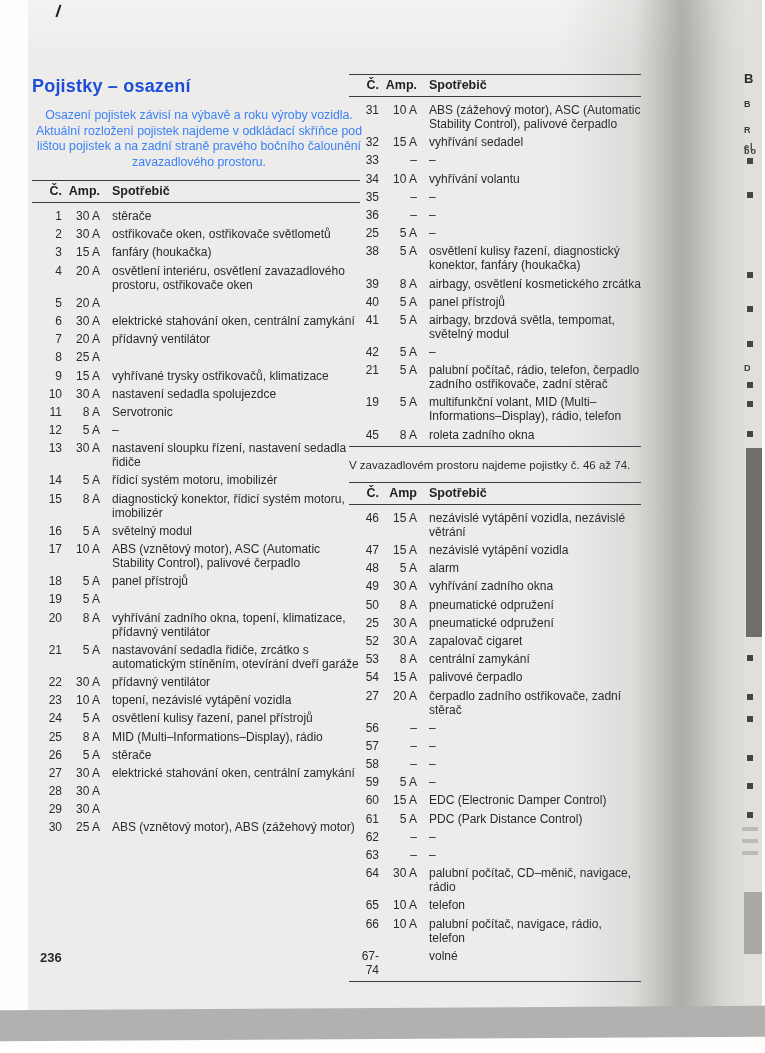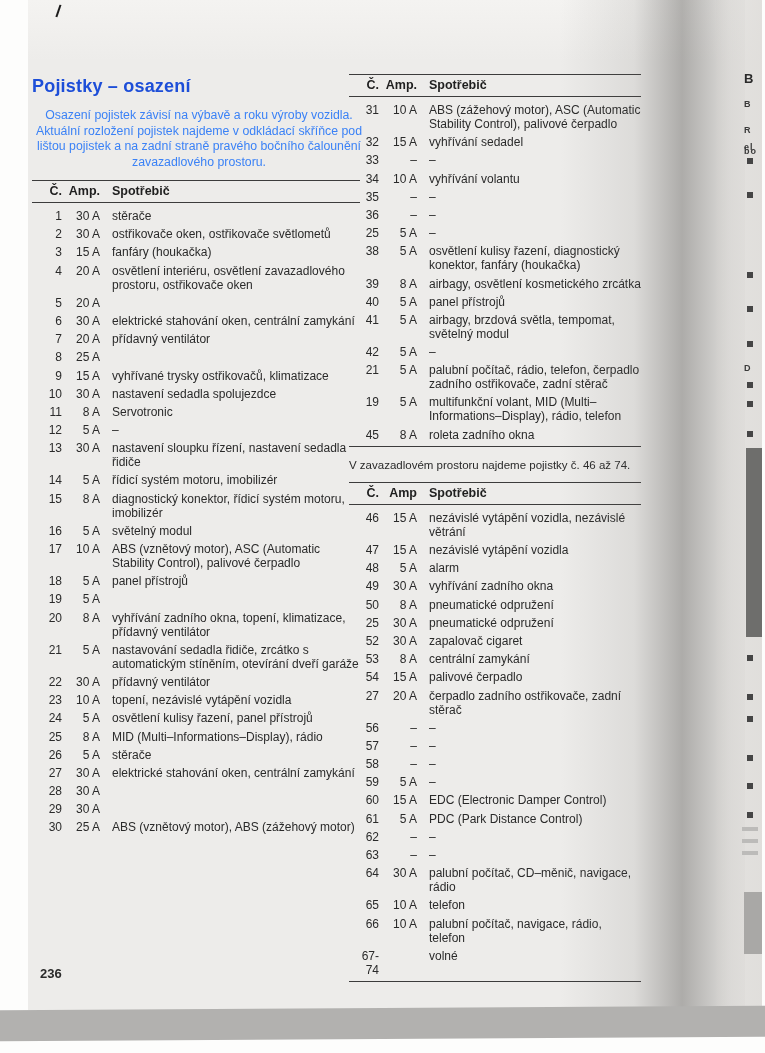--- a/index.html
+++ b/index.html
@@ -17,21 +17,21 @@
   .bottom-band{position:absolute;left:-4px;top:1008px;width:772px;height:31px;
                background:#b2b1af;transform:rotate(-0.35deg);}
   .pen-mark{position:absolute;left:56px;top:2px;font-size:17px;font-weight:bold;
             transform:rotate(8deg);color:#1c1c1c;}
   
   .title{position:absolute;left:32px;top:76px;font-size:18px;font-weight:bold;
          letter-spacing:0.2px;color:#1d4ed8;}
   .intro{position:absolute;left:32px;top:108px;width:334px;font-size:12.3px;
          line-height:15.6px;color:#3b82f6;text-align:center;}
   .note{font-size:11.5px;white-space:nowrap;margin:12px 0 11px 0;color:#2a2a2a;}
-  .page-number{position:absolute;left:40px;top:950px;font-size:13px;font-weight:600;color:#2a2a2a;margin-top:16px;}
+  .page-number{position:absolute;left:40px;top:950px;font-size:13px;font-weight:600;color:#2a2a2a;}
   
   .col-left{position:absolute;left:32px;top:180px;width:328px;}
   .col-right{position:absolute;left:349px;top:74px;width:292px;}
   .thead{display:flex;border-top:1.6px solid #3c3c3c;border-bottom:1.6px solid #3c3c3c;
          padding:3px 0 4px 0;font-size:12.5px;font-weight:bold;color:#1f1f1f;}
   .tbody{padding-top:6px;}
   .tfoot-rule{border-top:1.6px solid #3c3c3c;height:0;}
   .row{display:flex;margin-bottom:4.2px;font-size:12px;line-height:14px;color:#2a2a2a;}
   .c-num{width:30px;text-align:right;flex:none;}
   .c-amp{width:38px;text-align:right;flex:none;}

